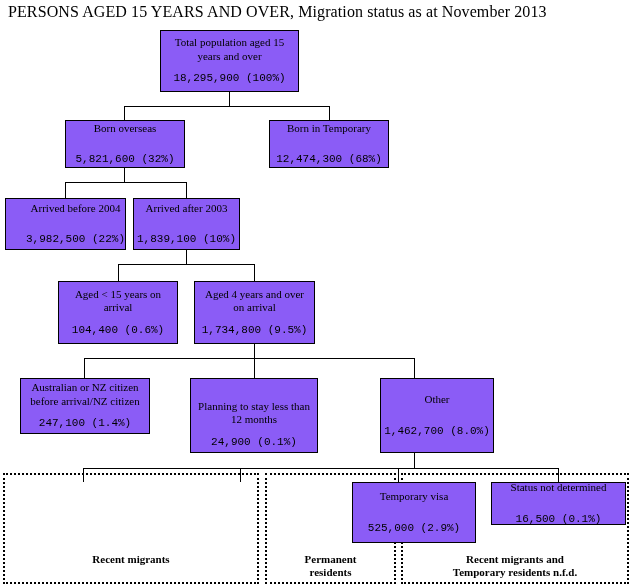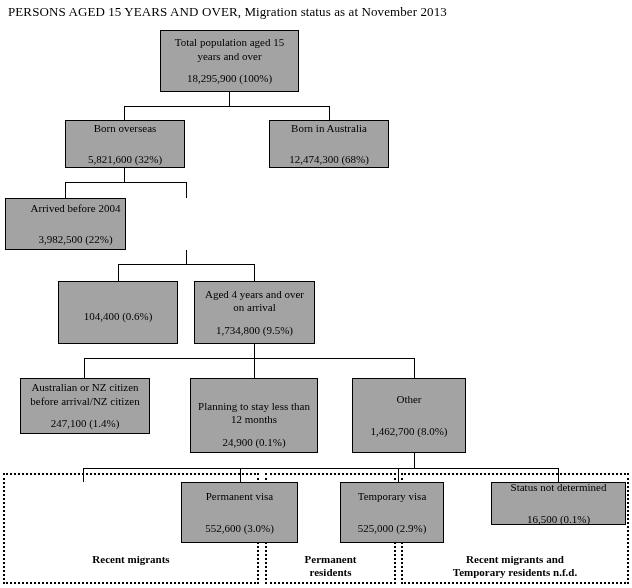--- a/index.html
+++ b/index.html
@@ -19,48 +19,49 @@
     position: absolute;
     left: 0;
     top: 0;
     width: 632px;
     height: 588px;
   }
   .title {
     position: absolute;
     left: 8px;
     top: 4px;
-    font-size: 13px;
+    font-size: 16px;
     line-height: 15px;
     white-space: nowrap;
     letter-spacing: 0.1px;
   }
   .node {
     position: absolute;
     box-sizing: border-box;
     border: 1px solid #000000;
-    background: #a3a3a3;
+    background: #8b5cf6;
     display: flex;
     flex-direction: column;
     align-items: center;
     justify-content: center;
     text-align: center;
     font-size: 11px;
     line-height: 13.5px;
     padding: 3px 2px;
     z-index: 3;
   }
   .node .label {
     display: block;
     white-space: pre-line;
   }
   .node .value {
     display: block;
     margin-top: 9px;
     white-space: nowrap;
+    font-family: Liberation Mono, monospace;
   }
   .node.tight .value { margin-top: 18px; }
   .line {
     position: absolute;
     background: #000000;
     z-index: 1;
   }
   .line.v { width: 1px; }
   .line.h { height: 1px; }
   .group {
@@ -124,31 +125,37 @@
 years and over</span>
     <span class="value">18,295,900 (100%)</span>
   </div>
 
   <div class="node tight" style="left:65px; top:120px; width:120px; height:48px;">
     <span class="label">Born overseas</span>
     <span class="value">5,821,600 (32%)</span>
   </div>
 
   <div class="node tight" style="left:269px; top:120px; width:120px; height:48px;">
-    <span class="label">Born in Australia</span>
+    <span class="label">Born in Temporary</span>
     <span class="value">12,474,300 (68%)</span>
   </div>
 
   <div class="node tight" style="left:5px; top:198px; width:121px; height:52px;padding-left:22px;">
     <span class="label">Arrived before 2004</span>
     <span class="value">3,982,500 (22%)</span>
   </div>
 
+  <div class="node tight" style="left:133px; top:198px; width:107px; height:52px;">
+    <span class="label">Arrived after 2003</span>
+    <span class="value">1,839,100 (10%)</span>
+  </div>
 
   <div class="node" style="left:58px; top:281px; width:120px; height:63px;">
+    <span class="label">Aged &lt; 15 years on
+arrival</span>
     <span class="value">104,400 (0.6%)</span>
   </div>
 
   <div class="node" style="left:194px; top:281px; width:121px; height:63px;">
     <span class="label">Aged 4 years and over
 on arrival</span>
     <span class="value">1,734,800 (9.5%)</span>
   </div>
 
   <div class="node" style="left:20px; top:378px; width:130px; height:56px;">
@@ -156,32 +163,28 @@
 before arrival/NZ citizen</span>
     <span class="value">247,100 (1.4%)</span>
   </div>
 
   <div class="node" style="left:190px; top:378px; width:128px; height:75px;justify-content:flex-end;">
     <span class="label">Planning to stay less than
 12 months</span>
     <span class="value">24,900 (0.1%)</span>
   </div>
 
-  <div class="node tight" style="left:352px; top:378px; width:114px; height:75px;">
+  <div class="node tight" style="left:380px; top:378px; width:114px; height:75px;">
     <span class="label">Other</span>
     <span class="value">1,462,700 (8.0%)</span>
   </div>
 
 
-  <div class="node tight" style="left:181px; top:482px; width:117px; height:61px;">
-    <span class="label">Permanent visa</span>
-    <span class="value">552,600 (3.0%)</span>
-  </div>
 
-  <div class="node tight" style="left:340px; top:482px; width:104px; height:61px;">
+  <div class="node tight" style="left:352px; top:482px; width:124px; height:61px;">
     <span class="label">Temporary visa</span>
     <span class="value">525,000 (2.9%)</span>
   </div>
 
   <div class="node tight" style="left:491px; top:482px; width:135px; height:43px;">
     <span class="label">Status not determined</span>
     <span class="value">16,500 (0.1%)</span>
   </div>
 
   <div class="group-label" style="left:3px; top:553px; width:256px;">Recent migrants</div>

